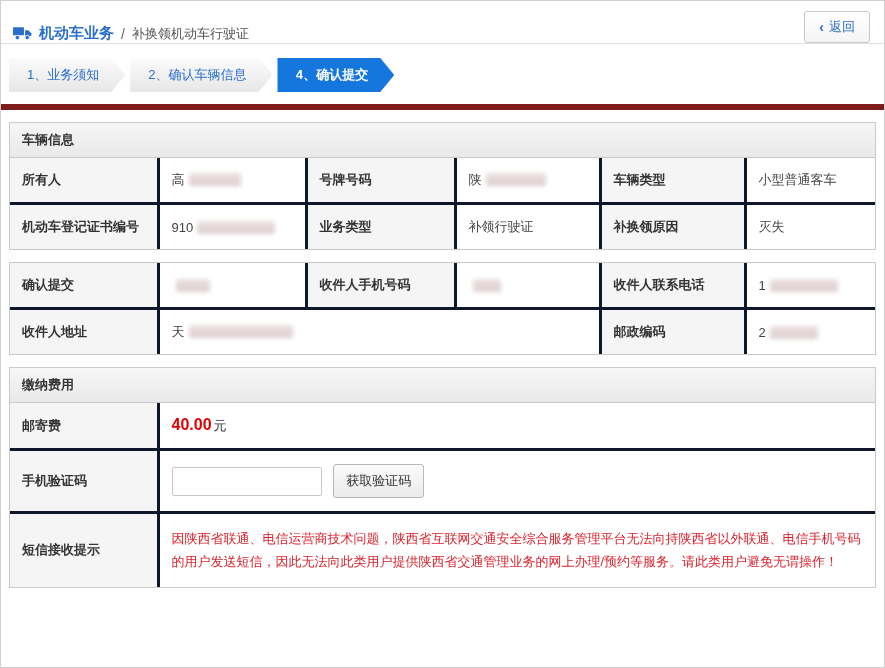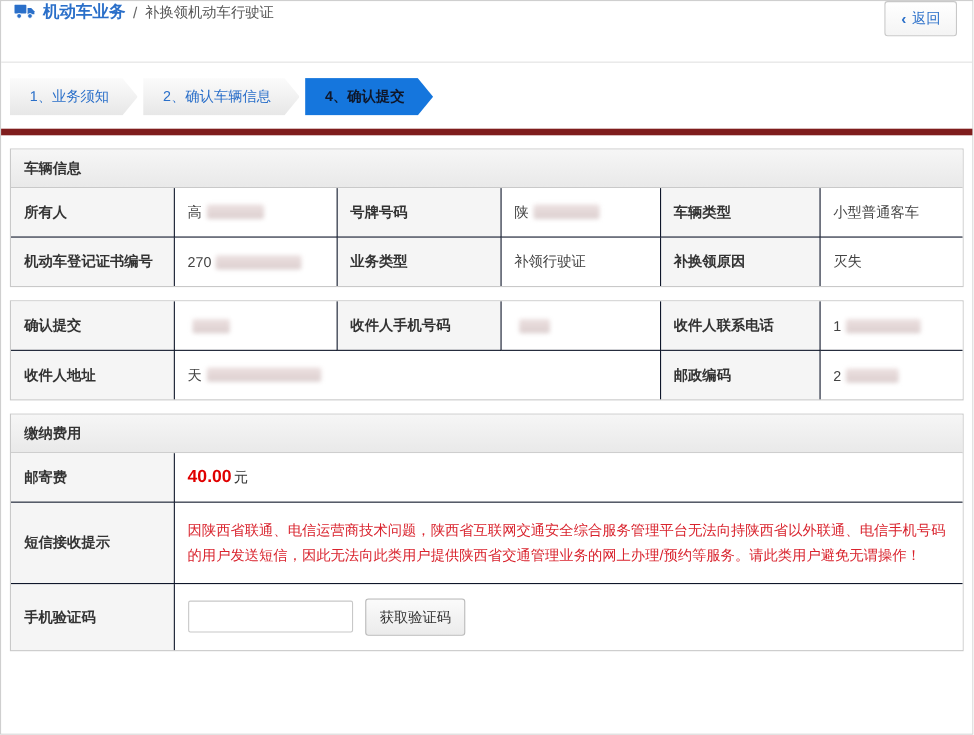--- a/index.html
+++ b/index.html
@@ -1,39 +1,39 @@
 <!DOCTYPE html>
 <html><head>
 <meta charset="utf-8">
 <style>
   * { box-sizing: border-box; margin: 0; padding: 0; }
   html,body { background:#fff; }
   body { font-family: "Liberation Sans", "DejaVu Sans", sans-serif; }
   .page { width: 885px; min-height: 668px; border: 1px solid #cfcfcf; background: #fff; }
 
   
-  .topbar { height: 56px; display: flex; align-items: flex-start; justify-content: space-between; padding: 0 14px 0 12px; border-bottom: 1px solid #e2e2e2; }
+  .topbar { height: 43px; display: flex; align-items: flex-end; justify-content: space-between; padding: 0 14px 0 12px; border-bottom: 1px solid #e2e2e2; }
   .title-wrap { display: flex; align-items: center; gap: 7px; }
   .truck { display: inline-flex; align-items: center; }
   .title { color: #2a6fc9; font-size: 15px; font-weight: bold; }
   .sep { color: #666; font-size: 14px; }
   .subtitle { color: #555; font-size: 13px; }
   .back-btn { display: inline-flex; align-items: center; gap: 5px; background: linear-gradient(#ffffff,#f4f4f4); border: 1px solid #c8c8c8; border-radius: 3px; padding: 6px 14px; color: #2a6fc9; font-size: 13px; cursor: pointer; }
   .back-btn .chev { font-weight: bold; font-size: 14px; line-height: 1; }
 
   
   .steps { display: flex; gap: 5px; padding: 14px 8px 12px 8px; border-bottom: 6px solid #7f1d1d; }
   .step { background: linear-gradient(#fbfbfb,#e7e7e7); color: #2a6fc9; font-size: 13px; padding: 8px 26px 8px 18px; clip-path: polygon(0 0, calc(100% - 14px) 0, 100% 50%, calc(100% - 14px) 100%, 0 100%); cursor: pointer; white-space: nowrap; }
-  .step.active { background: #1576dd; color: #0f172a; font-weight: bold; }
+  .step.active { background: #1576dd; color: #ffffff; font-weight: bold; font-family: Liberation Mono, monospace; }
 
   
   .panel { margin: 12px 8px 12px 8px; border: 1px solid #c9c9c9; }
   .panel-title { background: linear-gradient(#f6f6f6,#e9e9e9); border-bottom: 1px solid #c9c9c9; padding: 8px 12px; font-size: 13px; font-weight: bold; color: #333; }
   table.grid { width: 100%; border-collapse: collapse; table-layout: fixed; }
-  .grid td { border: 1px solid #0f172a; font-size: 13px; padding: 13px 12px; overflow: hidden; }
+  .grid td { border: 3px solid #0f172a; font-size: 13px; padding: 13px 12px; overflow: hidden; }
   .grid td.lbl { background: #f5f5f5; text-align: left; font-weight: bold; color: #333; }
   .grid td.val { color: #444; background: #fff; }
   .grid tr:first-child td { border-top: none; }
   .grid td:first-child { border-left: none; }
   .grid td:last-child { border-right: none; }
   .grid tr:last-child td { border-bottom: none; }
 
   .redact { display: inline-block; height: 13px; border-radius: 2px; background: linear-gradient(#ece0e0,#dccfcf); filter: blur(2px); vertical-align: -2px; margin-left: 4px; }
 
   
@@ -95,21 +95,21 @@
           <tr>
         <td class="lbl">所有人</td>
         <td class="val"><span>高</span><span class="redact" style="width:52px"></span></td>
         <td class="lbl">号牌号码</td>
         <td class="val"><span>陕</span><span class="redact" style="width:60px"></span></td>
         <td class="lbl">车辆类型</td>
         <td class="val">小型普通客车</td>
       </tr>
       <tr>
         <td class="lbl">机动车登记证书编号</td>
-        <td class="val"><span>270</span><span class="redact" style="width:78px"></span></td>
+        <td class="val"><span>910</span><span class="redact" style="width:78px"></span></td>
         <td class="lbl">业务类型</td>
         <td class="val">补领行驶证</td>
         <td class="lbl">补换领原因</td>
         <td class="val">灭失</td>
       </tr>
     </tbody>
       </table>
   </section>
 
   <section class="panel">
@@ -149,29 +149,29 @@
           <col>
       </colgroup>
       <tbody>
       <tr>
         <td class="lbl">邮寄费</td>
         <td class="val">
           <span class="amount">40.00</span><span class="unit">元</span>
         </td>
       </tr>
       <tr>
-        <td class="lbl">短信接收提示</td>
-        <td class="val">
-          <p class="notice">因陕西省联通、电信运营商技术问题，陕西省互联网交通安全综合服务管理平台无法向持陕西省以外联通、电信手机号码的用户发送短信，因此无法向此类用户提供陕西省交通管理业务的网上办理/预约等服务。请此类用户避免无谓操作！</p>
-        </td>
-      </tr>
-      <tr>
         <td class="lbl">手机验证码</td>
         <td class="val">
           <input class="code-input" type="text" value="" style="">
           <button class="code-btn">获取验证码</button>
+        </td>
+      </tr>
+      <tr>
+        <td class="lbl">短信接收提示</td>
+        <td class="val">
+          <p class="notice">因陕西省联通、电信运营商技术问题，陕西省互联网交通安全综合服务管理平台无法向持陕西省以外联通、电信手机号码的用户发送短信，因此无法向此类用户提供陕西省交通管理业务的网上办理/预约等服务。请此类用户避免无谓操作！</p>
         </td>
       </tr>
     </tbody>
       </table>
   </section>
 
 </div>
 
 </body></html>

